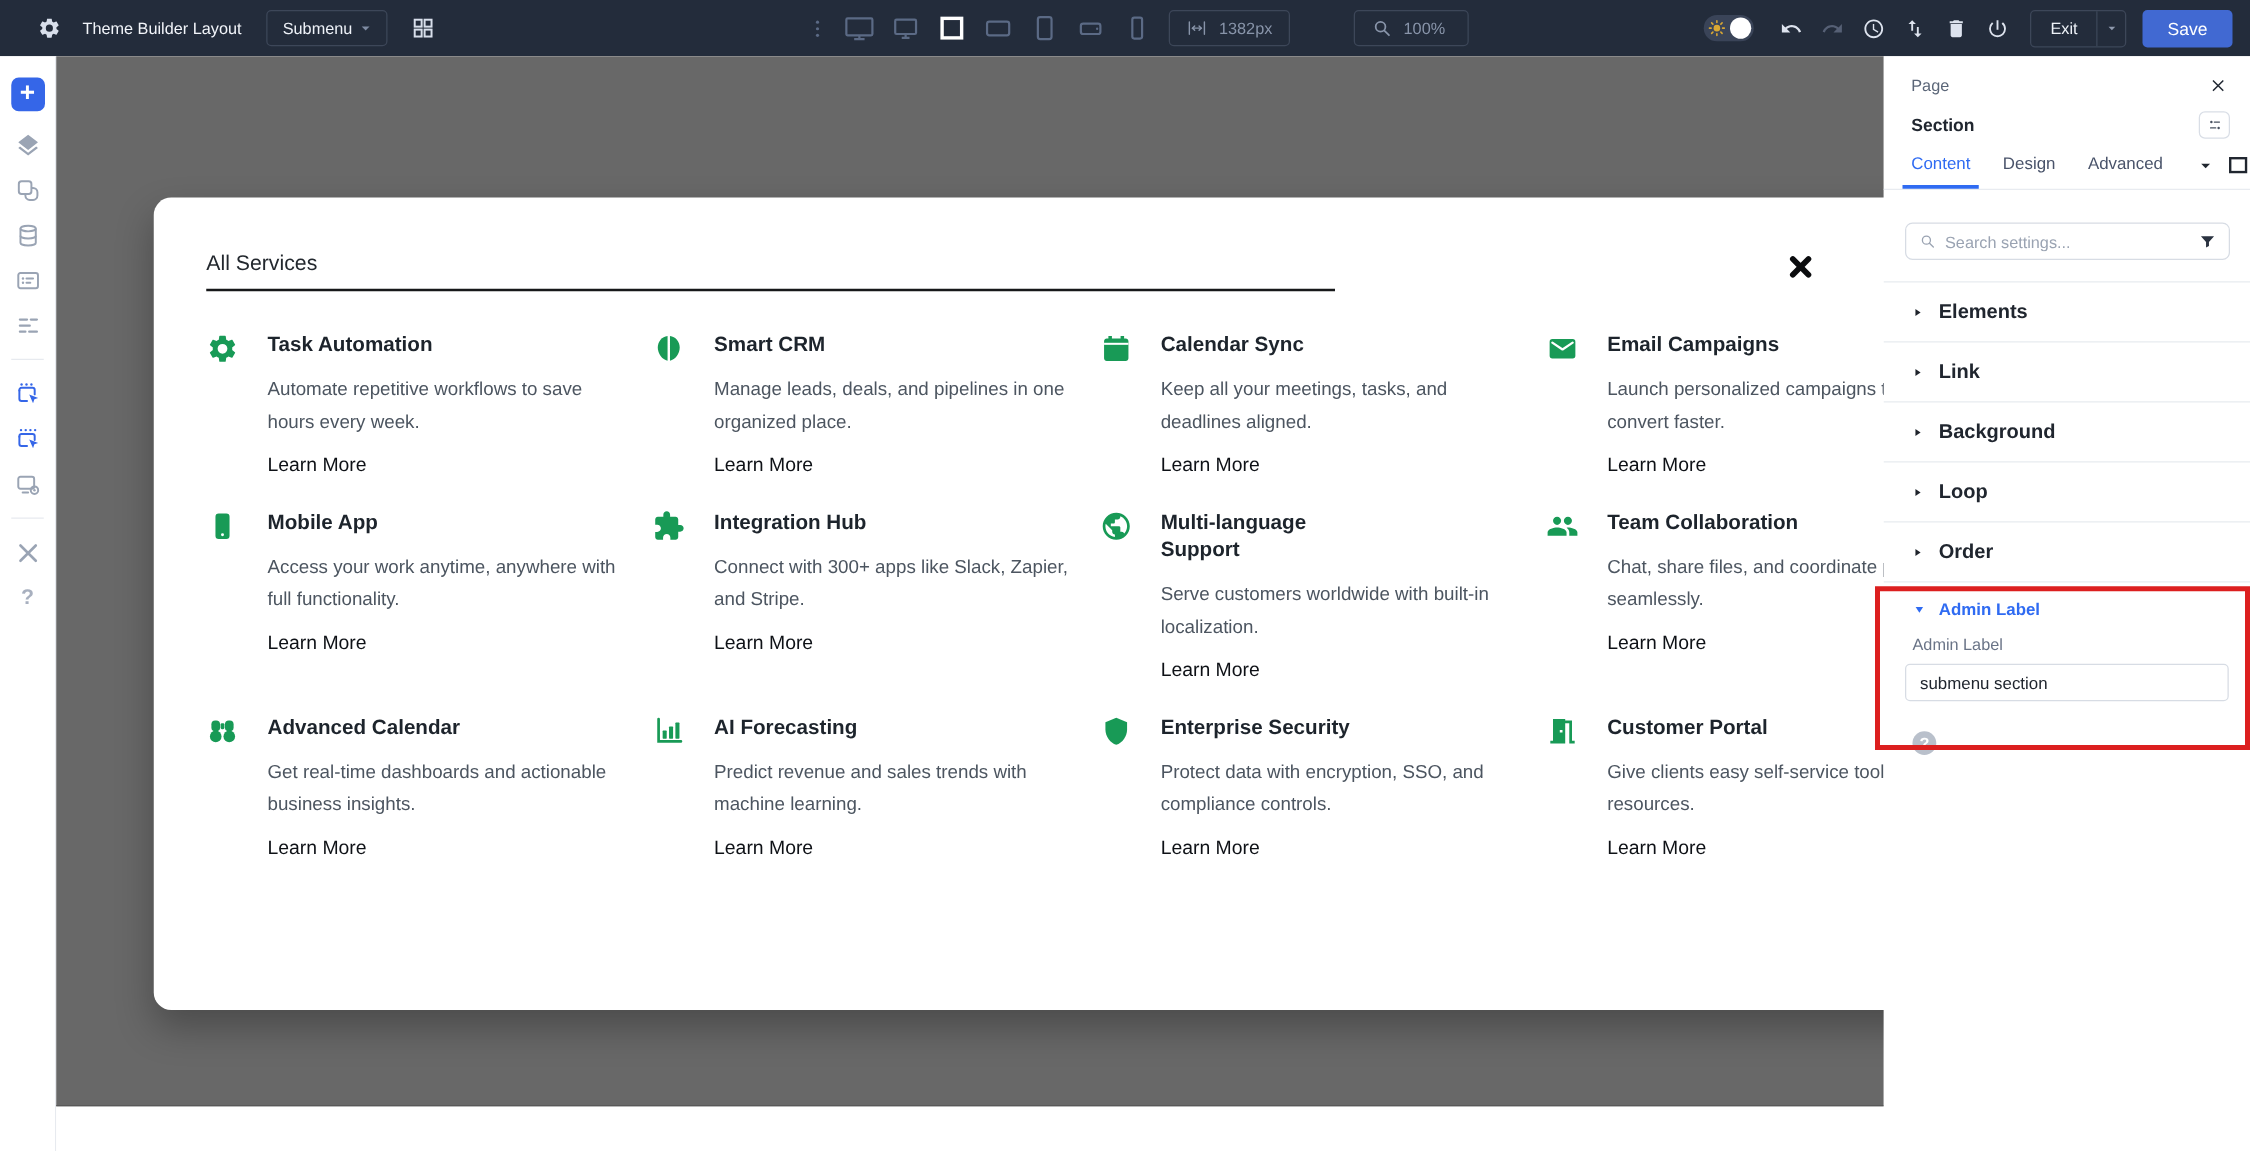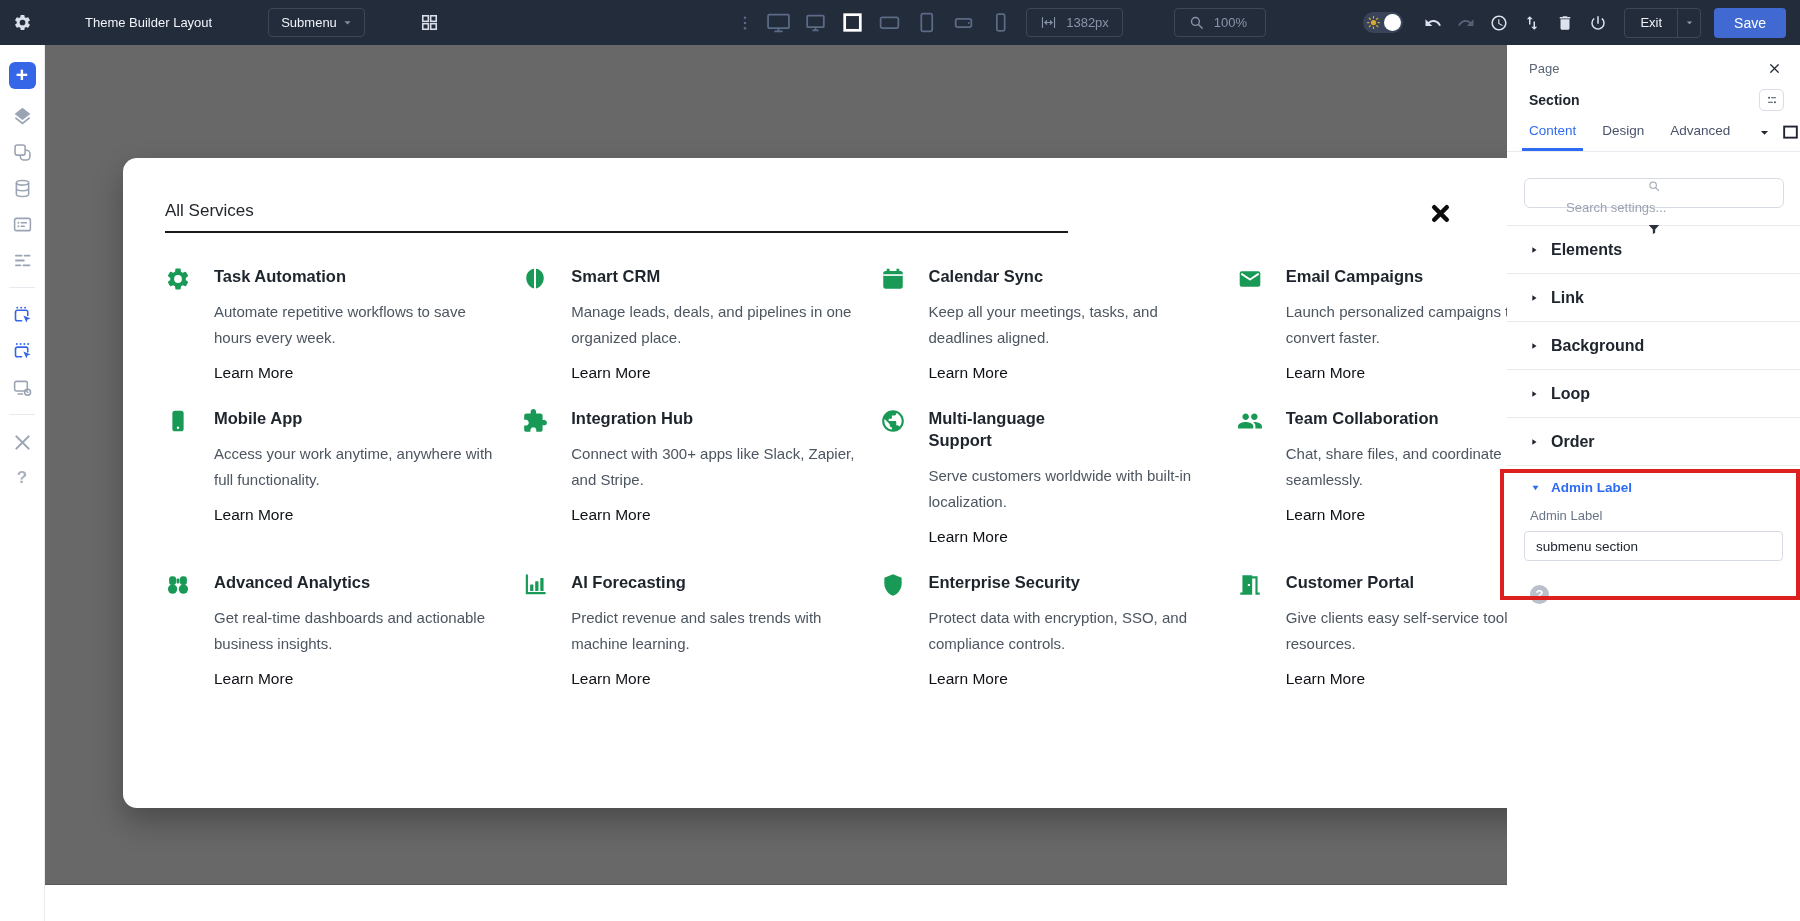--- a/index.html
+++ b/index.html
@@ -3,21 +3,21 @@
 <meta charset="utf-8">
 <style>
   * { margin:0; padding:0; box-sizing:border-box; }
   html,body { background:#fff; }
   body { font-family:"Liberation Sans", sans-serif; }
   .stage { position:relative; width:1800px; height:921px; overflow:hidden; background:#fff; }
 
   
   .topbar { position:absolute; inset:0 0 auto 0; height:45px; background:var(--c-topbar,#232c3b);
             display:flex; align-items:center; color:#e7ecf4; }
-  .tb-left { display:flex; align-items:center; padding-left:7px;gap:36px; }
+  .tb-left { display:flex; align-items:center; padding-left:24px; }
   .icon-btn { display:inline-flex; align-items:center; justify-content:center; width:30px; height:30px; color:#d8dfeb; cursor:pointer; }
   .icon-btn svg { width:19px; height:19px; }
   .tb-title { font-size:13px; color:#f2f5fa; margin:0 20px 0 12px; white-space:nowrap; }
   .tb-dropdown { display:flex; align-items:center; justify-content:space-between; width:97px; height:29px;
                  border:1px solid #3d4759; border-radius:4px; padding:0 9px 0 12px; font-size:13px; color:#eef2f8;
                  margin-right:13px; cursor:pointer; }
   .tb-dropdown .chev { display:inline-flex; color:#7f8ca3; } .tb-dropdown .chev svg { width:15px; height:15px; }
   .tb-center { display:flex; align-items:center; margin-left:292px; }
   .drag-dots { display:inline-flex; color:#5b6a85; margin-right:12px; } .drag-dots svg { width:18px; height:22px; }
   .devs { display:flex; align-items:center; gap:12px; }
@@ -88,21 +88,21 @@
   .gear-mini-btn svg { width:14px; height:14px; }
   .panel-tabs { display:flex; align-items:center; padding:12px 16px 0 22px; border-bottom:1px solid #e8ebf0; }
   .tab { font-size:13.5px; color:#49536a; margin-right:26px; padding-bottom:13px; position:relative; cursor:pointer; }
   .tab.active { color:var(--c-tab,#2f6bf2); }
   .tab.active::after { content:""; position:absolute; left:-7px; right:-7px; bottom:0; height:3px; background:var(--c-tab,#2f6bf2); }
   .tabs-right { margin-left:auto; display:flex; align-items:center; gap:7px; color:#20262f; padding-bottom:9px; }
   .tabs-right .ti { display:inline-flex; cursor:pointer; }
   .tabs-right .ti.chev svg { width:17px; height:17px; }
   .tabs-right .ti.sq svg { width:21px; height:19px; }
   .panel-search { padding:26px 16px 17px 17px; border-bottom:1px solid #e8ebf0; }
-  .search-box { display:flex; align-items:center; height:30px; border:1px solid #d7dce4; border-radius:6px; padding:0 10px; gap:7px;flex-direction:column; }
+  .search-box { display:flex; align-items:center; height:30px; border:1px solid #d7dce4; border-radius:6px; padding:0 10px; gap:7px; }
   .search-box .si { display:inline-flex; color:#9aa3b2; } .search-box .si svg { width:14px; height:14px; }
   .search-box input { border:none; outline:none; flex:1; font-size:13px; color:#333; font-family:inherit; background:transparent; }
   .search-box input::placeholder { color:#9aa3b2; }
   .search-box .fi { display:inline-flex; color:#2a3240; cursor:pointer; } .search-box .fi svg { width:14px; height:14px; }
   .acc-row { display:flex; align-items:center; height:48px; padding-left:22px; border-bottom:1px solid #e8ebf0; gap:12px; cursor:pointer; }
   .acc-caret { display:inline-flex; color:#1f242c; } .acc-caret svg { width:10px; height:10px; }
   .acc-label { font-weight:700; font-size:16px; color:#20262f; }
   .admin-section { padding:14px 17px 0 17px; }
   .admin-head { display:flex; align-items:center; gap:10px; padding-left:6px; color:var(--c-tab,#2f6bf2);
                 font-weight:700; font-size:13.5px; cursor:pointer; }
@@ -451,21 +451,21 @@
           <div class="service-item">
             <span class="service-icon"><svg viewBox="0 0 24 24" fill="none">
                 <g fill="currentColor">
                   <rect x="3.8" y="4" width="6.4" height="8" rx="2.8"></rect>
                   <rect x="13.8" y="4" width="6.4" height="8" rx="2.8"></rect>
                   <circle cx="7" cy="15.8" r="4.3"></circle>
                   <circle cx="17" cy="15.8" r="4.3"></circle>
                   <rect x="10.6" y="6" width="2.8" height="4.5" rx="1"></rect>
                 </g>
               </svg></span>
-            <div class="service-body"><h3 class="service-title">Advanced Analytics</h3><p class="service-desc">Get real-time dashboards and actionable business insights.</p><a class="service-link">Learn More</a></div>
+            <div class="service-body"><h3 class="service-title">Advanced Calendar</h3><p class="service-desc">Get real-time dashboards and actionable business insights.</p><a class="service-link">Learn More</a></div>
           </div>
           <div class="service-item">
             <span class="service-icon"><svg viewBox="0 0 24 24" fill="none">
                 <path d="M4.5 3v16.5H21" stroke="currentColor" stroke-width="2" stroke-linecap="round"></path>
                 <g fill="currentColor">
                   <rect x="7.5" y="11.5" width="3" height="6" rx=".5"></rect>
                   <rect x="12.2" y="8.5" width="3" height="9" rx=".5"></rect>
                   <rect x="16.9" y="5.5" width="3" height="12" rx=".5"></rect>
                 </g>
               </svg></span>

